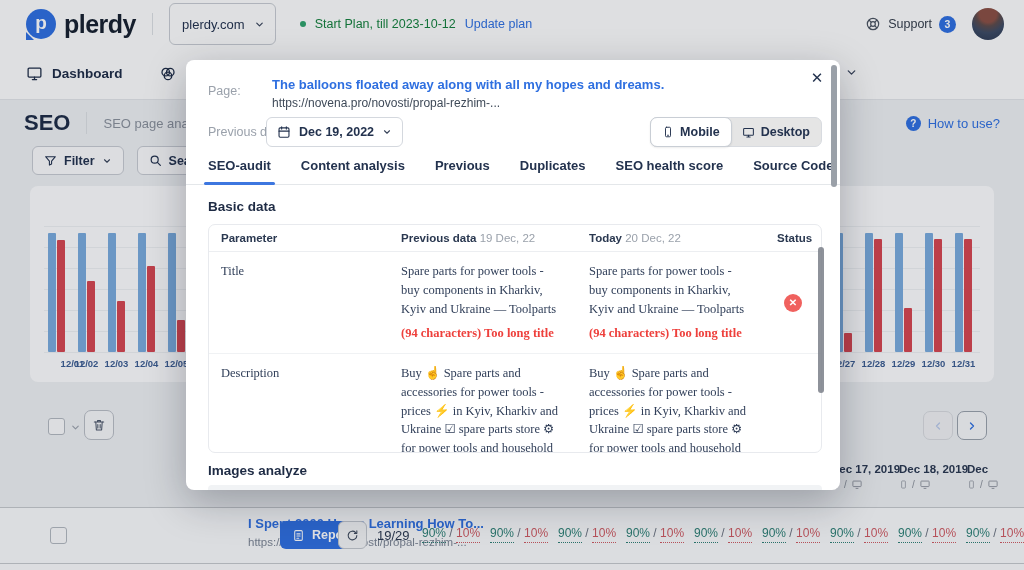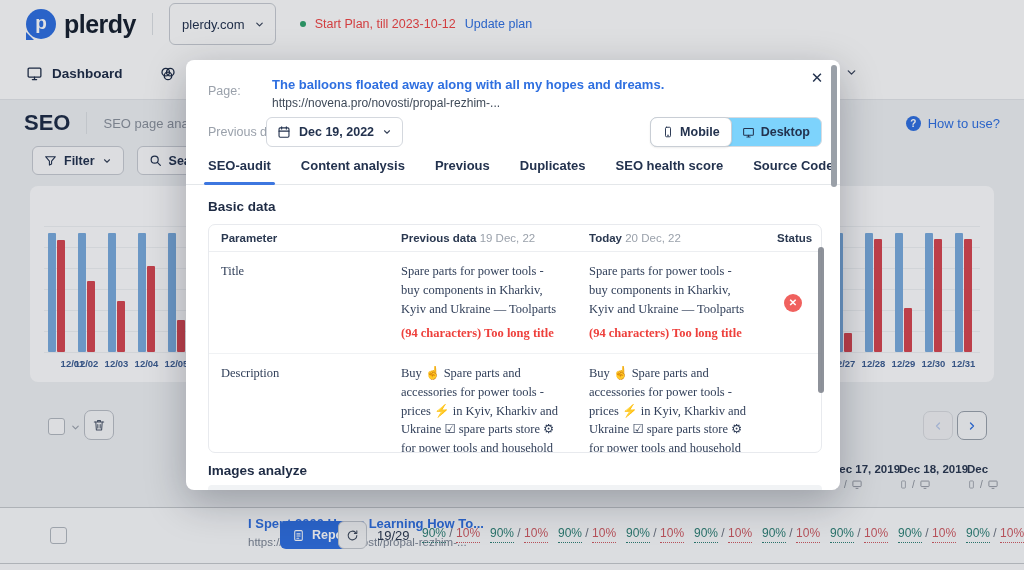--- a/index.html
+++ b/index.html
@@ -10,21 +10,21 @@
   
   .topbar{position:absolute;top:0;left:0;right:0;height:48px;background:#fdfdfd;display:flex;align-items:center;padding:0 20px 0 26px;box-sizing:border-box;}
   .brand{display:flex;align-items:center;gap:8px;cursor:pointer;}
   .logo{width:30px;height:30px;border-radius:50%;background:#2e6fe0;color:#fff;display:flex;align-items:center;justify-content:center;font-weight:700;font-size:19px;position:relative;}
   .logo:after{content:"";position:absolute;left:0;bottom:-1px;width:8px;height:8px;background:#2e6fe0;clip-path:polygon(0 100%,0 0,100% 100%);}
   .logo span{position:relative;top:-1px;}
   .brand-name{font-size:25px;font-weight:700;color:#16202e;letter-spacing:-0.5px;}
   .vsep{width:1px;height:22px;background:#dcdfe3;margin:0 16px;}
   .domain-select{height:42px;padding:0 10px 0 12px;border:1px solid #c7cbd1;border-radius:6px;background:#fdfdfd;font-size:13px;color:#23324e;display:flex;align-items:center;gap:9px;cursor:pointer;}
   .plan-dot{width:6px;height:6px;border-radius:50%;background:#2fa36b;margin:0 9px 0 24px;}
-  .plan-text{font-size:12.5px;color:#ef4444;}
+  .plan-text{font-size:12.5px;color:#15803d;}
   .update-plan{font-size:12.5px;color:#2e6fe0;margin-left:9px;cursor:pointer;text-decoration:none;}
   .topbar-right{margin-left:auto;display:flex;align-items:center;gap:7px;}
   .support-label{font-size:12.5px;color:#333c49;}
   .support-badge{min-width:17px;height:17px;border-radius:9px;background:#2e6fe0;color:#fff;font-size:10.5px;font-weight:700;display:flex;align-items:center;justify-content:center;padding:0 3px;box-sizing:border-box;}
   .avatar{width:32px;height:32px;border-radius:50%;margin-left:9px;cursor:pointer;
     background:radial-gradient(circle at 50% 18%, #8a4f43 0 28%, #5c4a4a 40%, #3c4a63 62%, #2a3750 100%);}
 
   
   .navbar{position:absolute;top:48px;left:0;right:0;height:52px;background:#fdfdfd;border-bottom:1px solid #e3e5e8;display:flex;align-items:center;padding:0 26px;gap:36px;box-sizing:border-box;}
   .nav-item{display:flex;align-items:center;gap:9px;font-size:13.5px;font-weight:700;color:#1d2b45;cursor:pointer;white-space:nowrap;}
@@ -79,21 +79,21 @@
 
   
   .dim{position:absolute;inset:0;background:rgba(18,24,36,0.13);z-index:5;}
   .modal{position:absolute;left:186px;top:60px;width:654px;height:430px;background:#fff;border-radius:8px;box-shadow:0 12px 40px rgba(10,15,30,.28);z-index:10;}
   .modal-close{position:absolute;right:12px;top:7px;font-size:15px;font-weight:600;color:#23324e;width:22px;height:22px;display:flex;align-items:center;justify-content:center;cursor:pointer;}
   .m-page-label{position:absolute;left:22px;top:24px;font-size:12.5px;color:#9aa1ab;}
   .m-title{position:absolute;left:86px;top:17px;font-size:13px;font-weight:700;color:#2e6fe0;white-space:nowrap;cursor:pointer;}
   .m-url{position:absolute;left:86px;top:36px;font-size:12px;color:#3f4a58;}
   .m-prev-label{position:absolute;left:22px;top:65px;font-size:12.5px;color:#9aa1ab;}
   .date-btn{position:absolute;left:80px;top:57px;height:30px;border:1px solid #d4d8de;border-radius:6px;background:#fff;display:flex;align-items:center;gap:8px;padding:0 10px;font-size:12.5px;font-weight:700;color:#23324e;cursor:pointer;box-sizing:border-box;}
-  .device-toggle{position:absolute;right:18px;top:57px;height:30px;display:flex;align-items:stretch;background:#7dd3fc;border:1px solid #d8dbe0;border-radius:7px;box-sizing:border-box;}
+  .device-toggle{position:absolute;right:18px;top:57px;height:30px;display:flex;align-items:stretch;background:#e5e5e5;border:1px solid #d8dbe0;border-radius:7px;box-sizing:border-box;}
   .seg{display:flex;align-items:center;gap:6px;padding:0 11px;font-size:12.5px;font-weight:600;color:#23324e;cursor:pointer;}
   .seg.active{background:#fff;border:1px solid #c9ced5;border-radius:7px;margin:-1px;box-shadow:0 1px 2px rgba(0,0,0,.08);}
   .tabs{position:absolute;left:0;right:0;top:98px;display:flex;gap:30px;padding:0 22px;border-bottom:1px solid #e4e7ea;box-sizing:border-box;}
   .tab{font-size:13px;font-weight:600;color:#23324e;padding-bottom:11px;position:relative;cursor:pointer;white-space:nowrap;}
   .tab.active:after{content:"";position:absolute;left:-4px;right:-4px;bottom:-1px;height:3px;background:#3d77e0;border-radius:3px;}
   .m-section1{position:absolute;left:22px;top:139px;font-size:13.5px;font-weight:700;color:#1e2b44;}
   .btable{position:absolute;left:22px;top:164px;width:614px;height:229px;border:1px solid #e8eaee;border-radius:7px;overflow:hidden;background:#fff;box-sizing:border-box;}
   .thead{display:grid;grid-template-columns:180px 188px 188px 56px;height:26px;align-items:center;border-bottom:1px solid #eceef1;font-size:11.5px;}
   .th{padding:0 12px;font-weight:700;color:#2a3850;white-space:nowrap;}
   .th .subdate{color:#9aa1ab;font-weight:400;}
@@ -126,20 +126,30 @@
     <span class="vsep"></span>
     <button class="domain-select">
       <span>plerdy.com</span>
       <svg width="11" height="11" viewBox="0 0 24 24" fill="none" stroke="#39445a" stroke-width="2.6" stroke-linecap="round" stroke-linejoin="round">
           <polyline points="6 9 12 15 18 9"></polyline>
         </svg>
     </button>
     <span class="plan-dot"></span>
     <span class="plan-text">Start Plan, till 2023-10-12</span>
     <a class="update-plan">Update plan</a>
+    <div class="topbar-right">
+      <svg width="16" height="16" viewBox="0 0 24 24" fill="none" stroke="#4a5360" stroke-width="1.8">
+          <circle cx="12" cy="12" r="8.5"></circle>
+          <circle cx="12" cy="12" r="3.5"></circle>
+          <path d="M6 6l3.5 3.5M18 6l-3.5 3.5M6 18l3.5-3.5M18 18l-3.5-3.5"></path>
+        </svg>
+      <span class="support-label">Support</span>
+      <span class="support-badge">3</span>
+      <span class="avatar"></span>
+    </div>
   </header>
 
   <nav class="navbar">
     <div class="nav-item">
       <svg width="17" height="17" viewBox="0 0 24 24" fill="none" stroke="#1d2b45" stroke-width="1.8" stroke-linecap="round">
           <rect x="3" y="4.5" width="18" height="12.5" rx="1.5"></rect>
           <path d="M9 20.5h6M12 17v3.5"></path>
         </svg>
       <span>Dashboard</span>
     </div>

